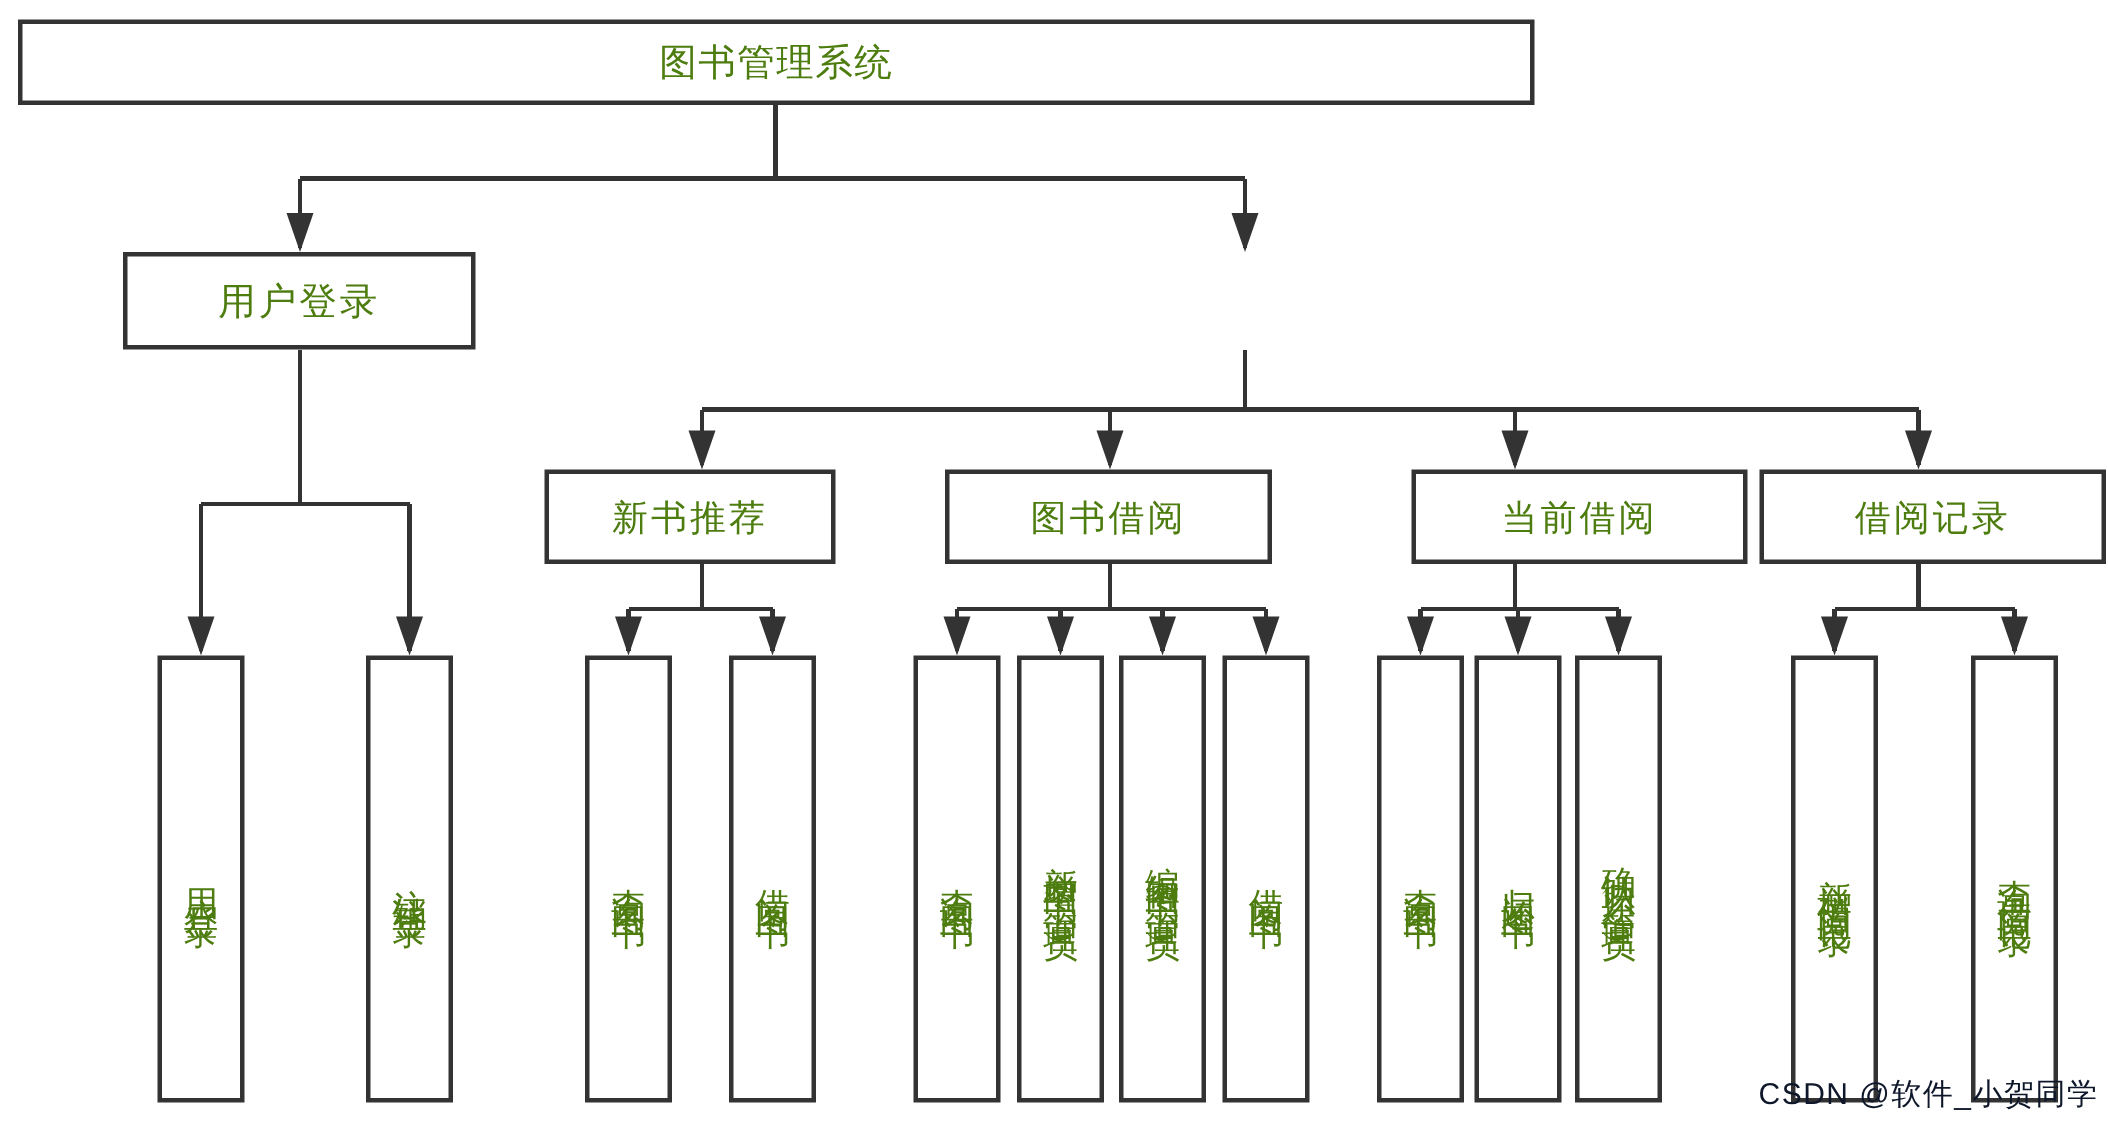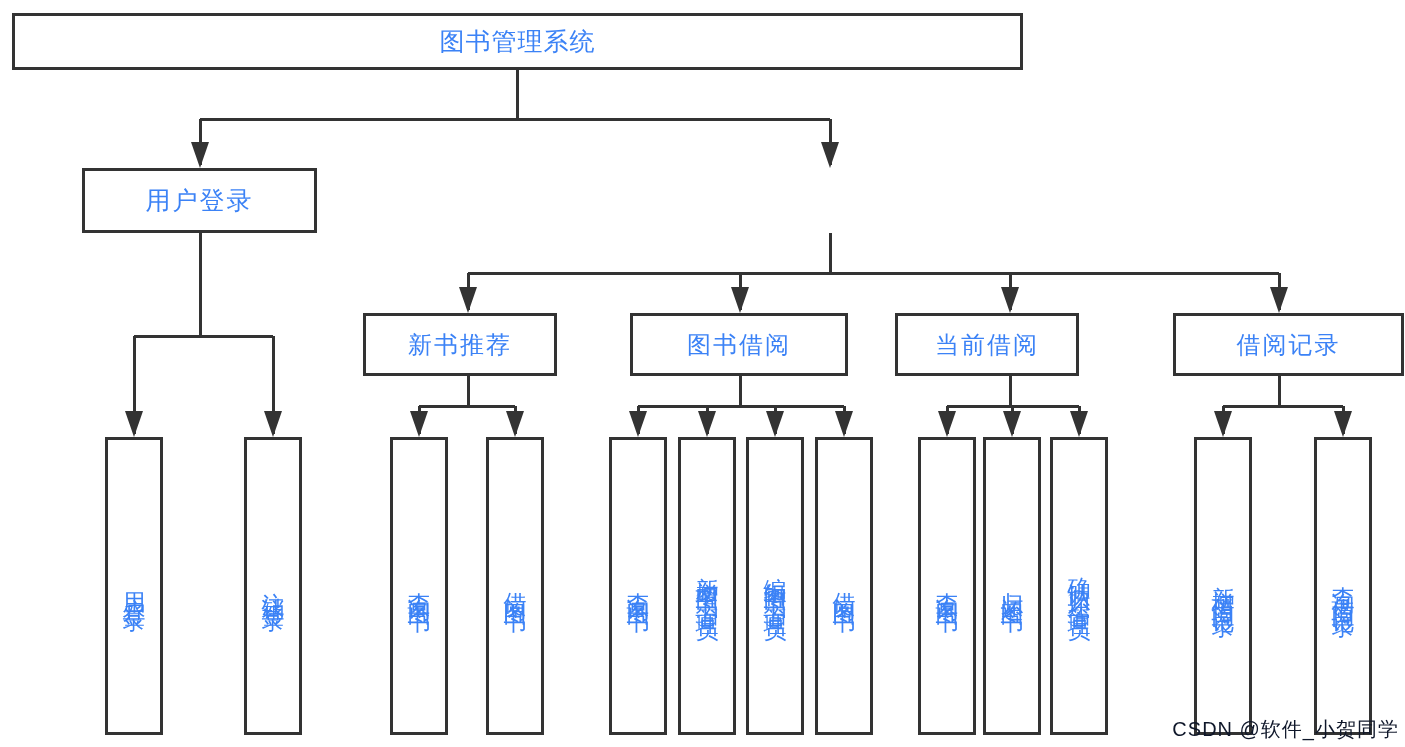--- a/index.html
+++ b/index.html
@@ -20,21 +20,21 @@
     left: 0;
     top: 0;
     width: 1405px;
     height: 747px;
   }
   .node {
     position: absolute;
     box-sizing: border-box;
     background: #ffffff;
     border: 3px solid #333333;
-    color: #3b82f6;
+    color: #4d7c0f;
     display: flex;
     align-items: center;
     justify-content: center;
     text-align: center;
   }
   .root {
     left: 12px; top: 13px;
     width: 1011px; height: 57px;
     font-size: 25px;
     letter-spacing: 1px;
@@ -139,21 +139,21 @@
       <use href="#ah" x="1343" y="437"></use>
     </g>
   </svg>
 
   <div class="node root">图书管理系统</div>
 
   <div class="node l2" style="left:82px">用户登录</div>
 
   <div class="node l3" style="left:363px;width:194px">新书推荐</div>
   <div class="node l3" style="left:630px;width:218px">图书借阅</div>
-  <div class="node l3" style="left:895px;width:184px">当前借阅</div>
+  <div class="node l3" style="left:941px;width:224px">当前借阅</div>
   <div class="node l3" style="left:1173px;width:231px">借阅记录</div>
 
   <div class="node leaf" style="left:105px">
     <span>用户登录</span>
   </div>
   <div class="node leaf" style="left:244px">
     <span>注销登录</span>
   </div>
 
   <div class="node leaf" style="left:390px">

